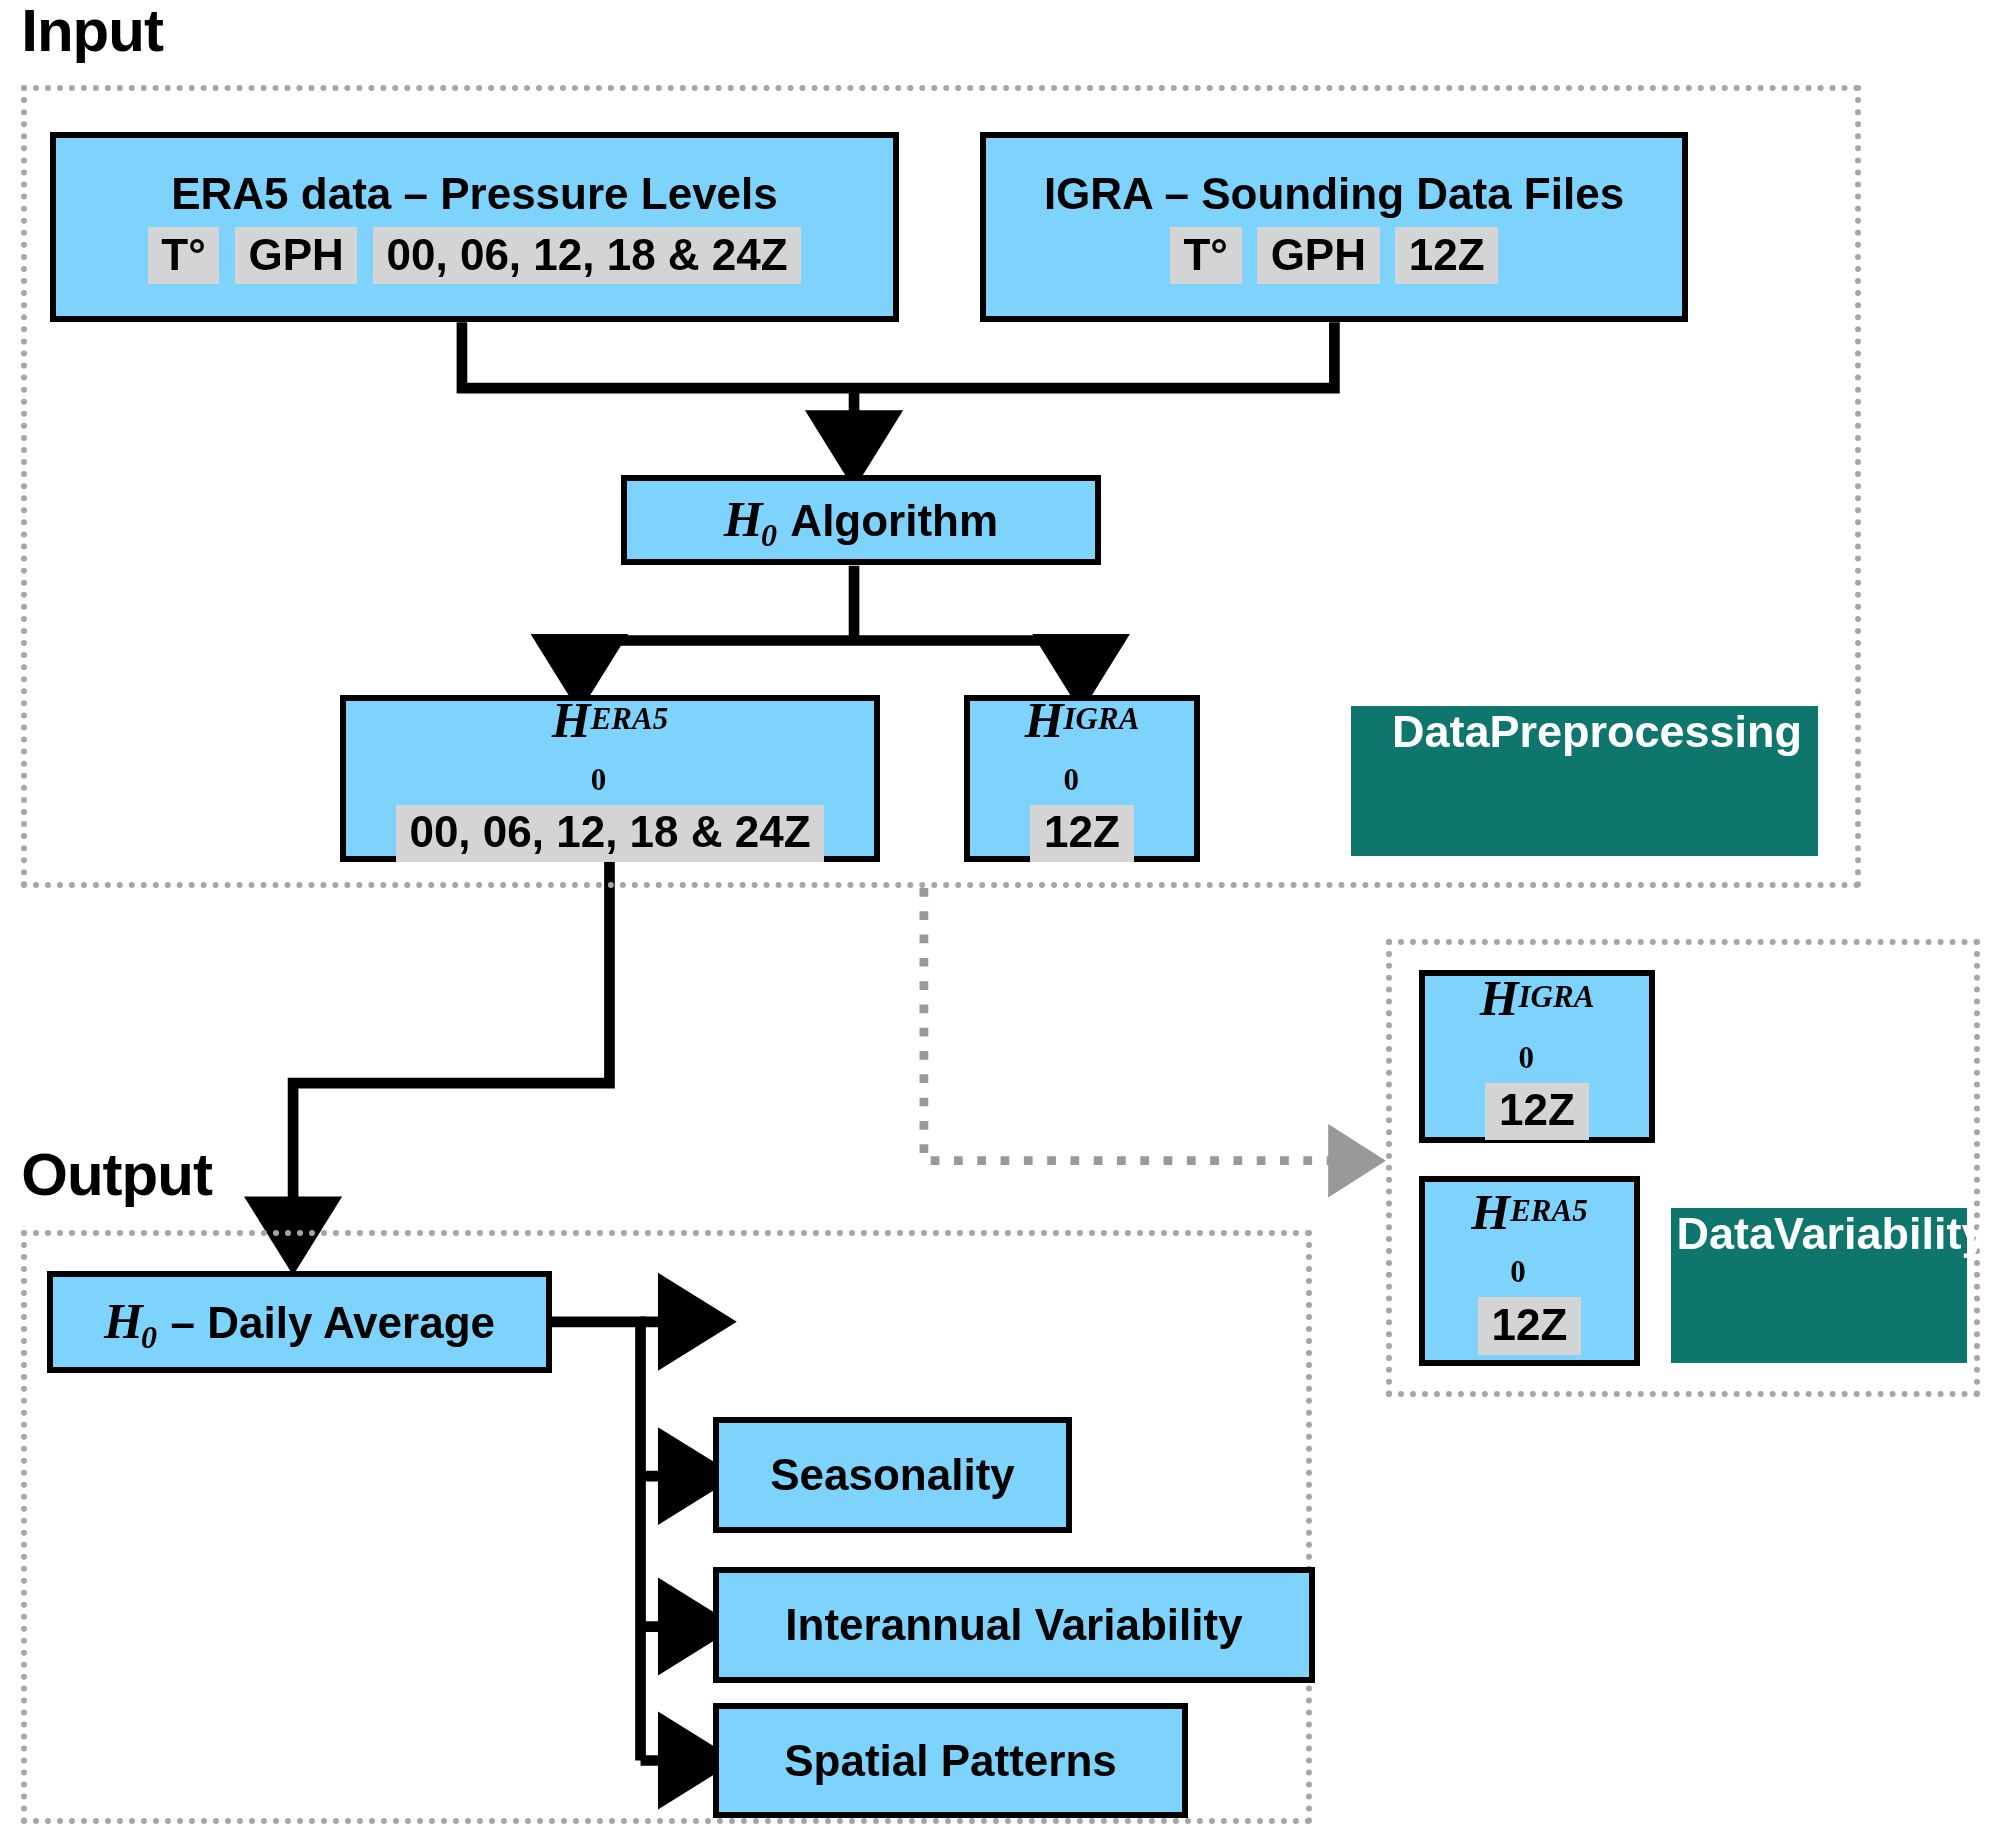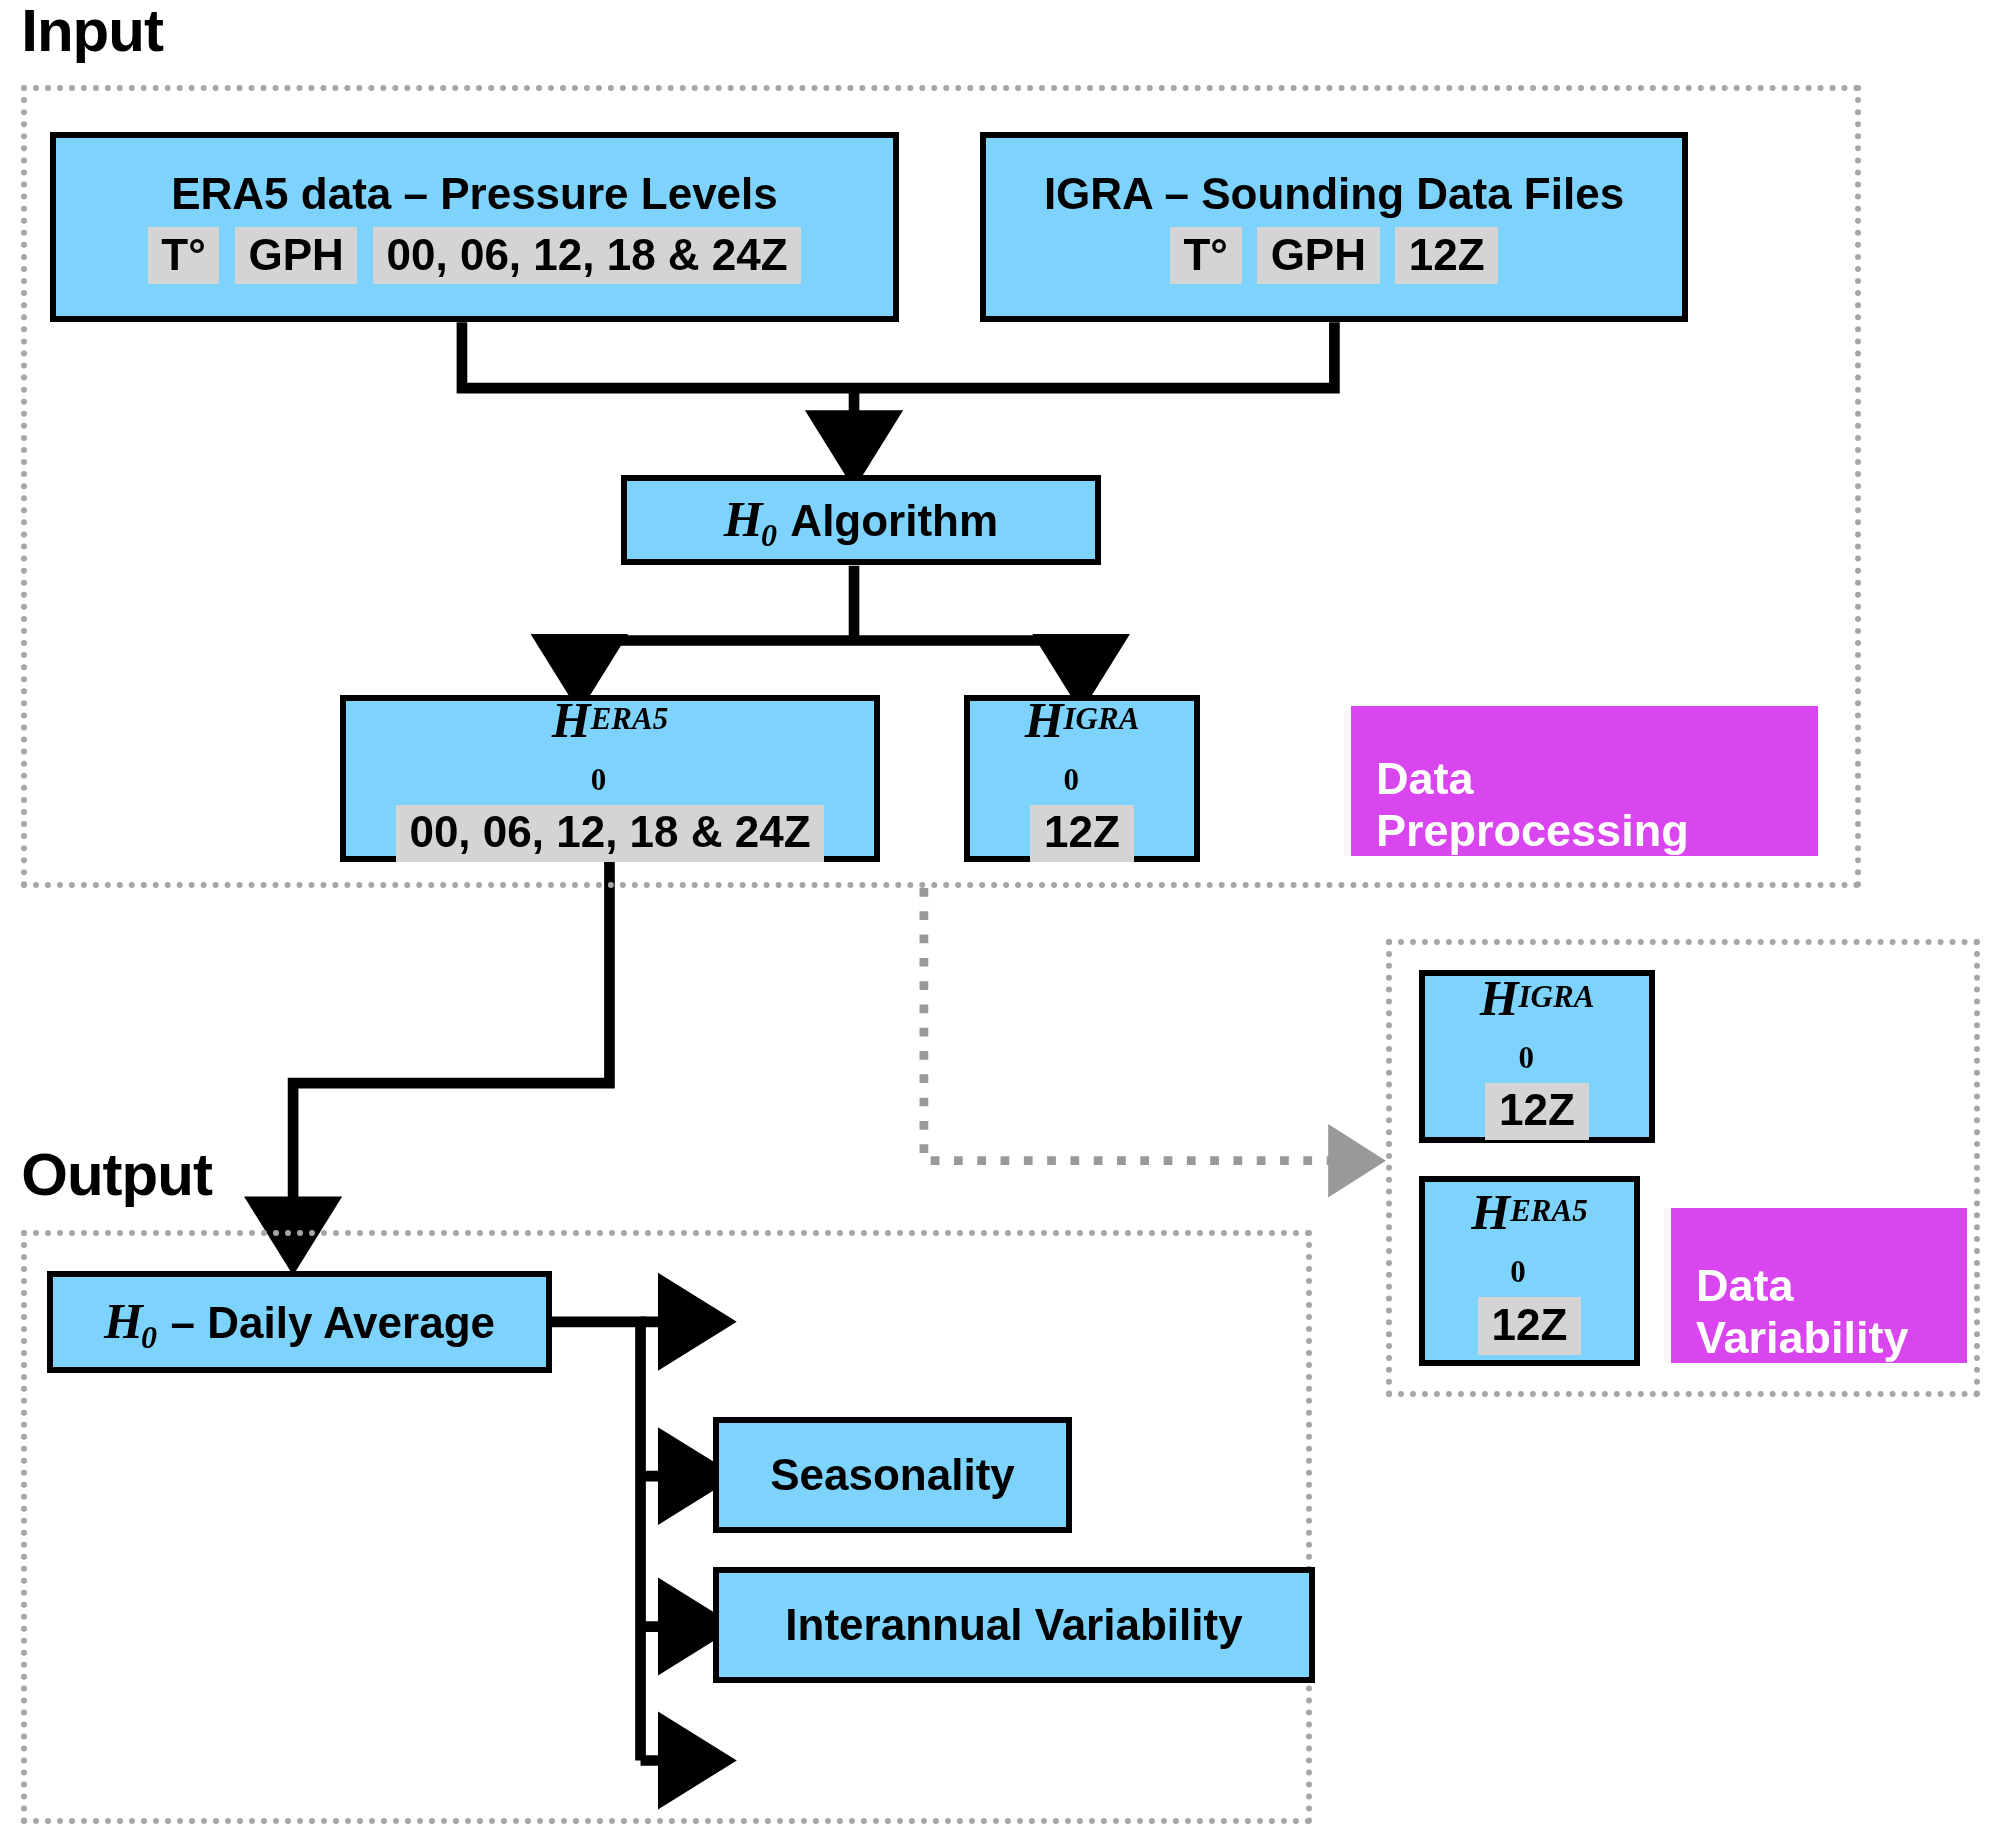--- a/index.html
+++ b/index.html
@@ -80,29 +80,29 @@
     font-weight: bold;
     line-height: 1.0;
     padding: 5.8px 13.6px 7.8px 13.6px;
     white-space: nowrap;
   }
 
   
   .blackbox {
     position: absolute;
     box-sizing: border-box;
-    background: #d946ef;
+    background: #0f766e;
     color: #ffffff;
     font-family: "Liberation Sans", sans-serif;
     font-weight: bold;
     font-size: 45px;
     line-height: 1.14;
     display: flex;
-    flex-direction: column;
-    justify-content: flex-end;
+    flex-direction: row;
+    justify-content: center;
   }
   .blackbox.left-align {
     align-items: flex-start;
     padding-left: 25px;
   }
   .blackbox.center-align {
     align-items: center;
     text-align: center;
   }
   .mathrow {
@@ -311,16 +311,19 @@
 
 
   <div class="node" style="left:713px; top:1417px; width:359px; height:116px;">
     <div class="title-line">Seasonality</div>
   </div>
 
   <div class="node" style="left:713px; top:1567px; width:602px; height:116px;">
     <div class="title-line">Interannual Variability</div>
   </div>
 
+  <div class="node" style="left:713px; top:1703px; width:475px; height:115px;">
+    <div class="title-line">Spatial Patterns</div>
+  </div>
 
 
 </div>
 
 
 </body></html>

